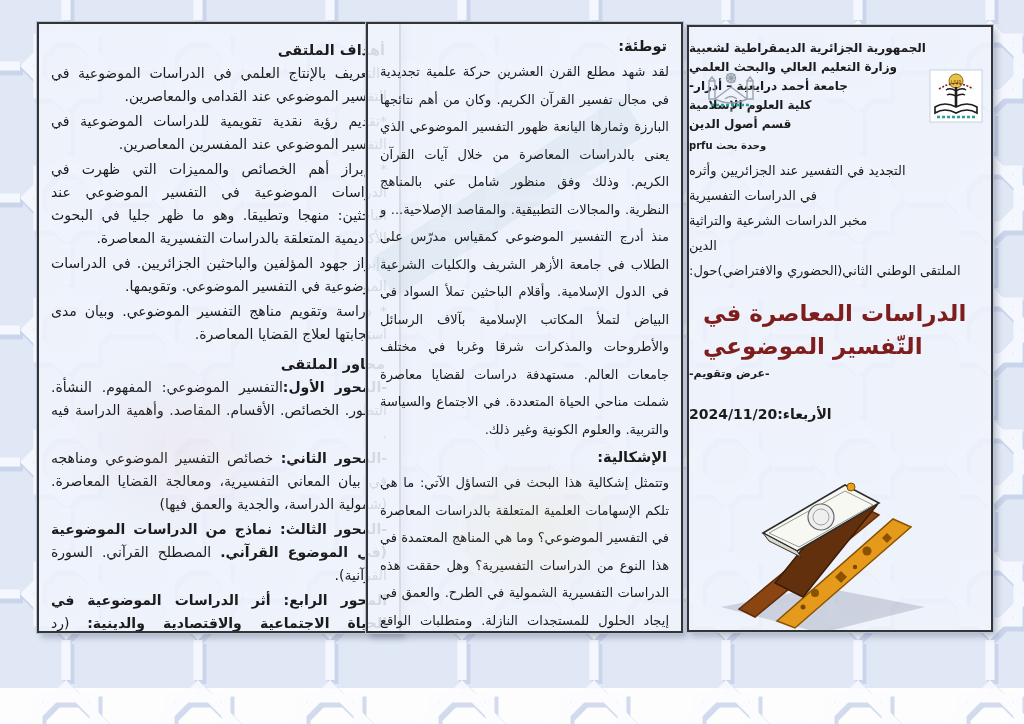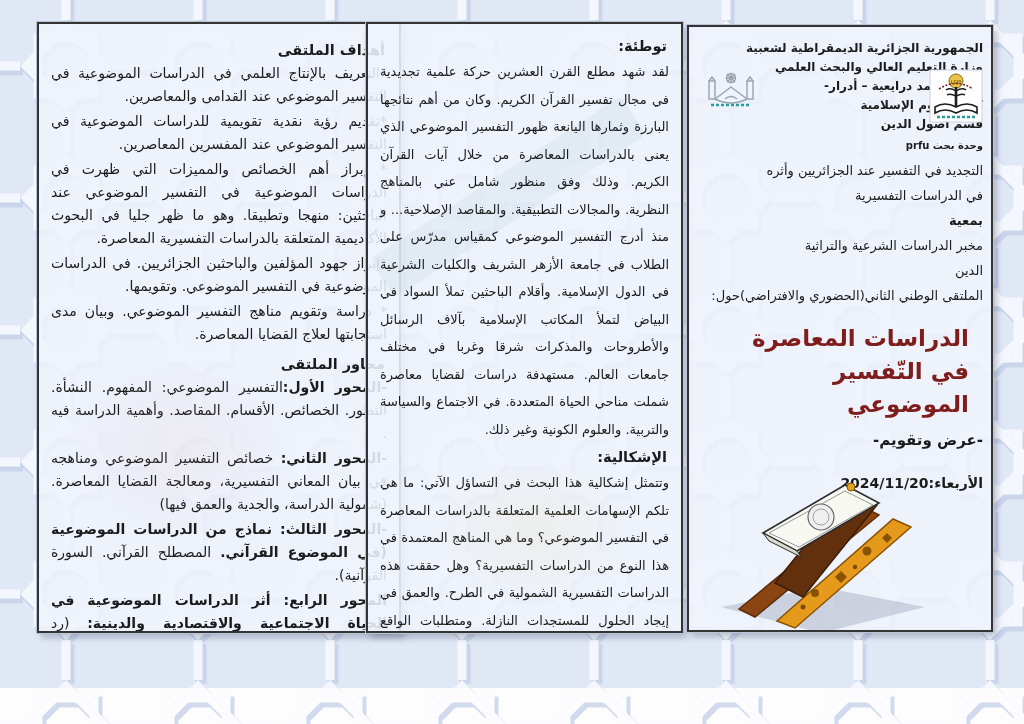--- a/index.html
+++ b/index.html
@@ -10,40 +10,40 @@
   .bg-layer{position:absolute;left:0;top:0;width:1024px;height:724px;z-index:0;}
   .panel{
     position:absolute;z-index:2;box-sizing:border-box;
     background:rgba(238,243,252,0.88);
     border:2px solid #343434;
     box-shadow:0 0 0 1px #b9c3d8, 4px 5px 6px rgba(50,60,85,.28);
     overflow:hidden;
   }
   .panel-left  {left:37px; top:22px; width:364px; height:611px; padding:8px 12px;}
   .panel-mid   {left:366px;top:22px; width:317px; height:611px; padding:8px 12px;}
-  .panel-right {left:687px;top:25px; width:306px; height:607px; padding:12px 8px; text-align:right;}
+  .panel-right {left:687px;top:25px; width:306px; height:607px; padding:12px 0; text-align:left;}
   .rtl{direction:rtl;unicode-bidi:embed;}
 
   
   .h-sec{font-weight:bold;font-size:14.5px;margin:10px 2px 4px;text-align:right;}
   .jpara{font-size:14px;line-height:23px;text-align:justify;text-justify:inter-word;margin:0 0 2px;}
   .panel-mid .jpara{font-size:13px;line-height:27.5px;}
   .panel-mid .h-sec{margin-top:6px;}
   .lead{font-weight:bold;}
 
   
   .org-line{font-size:12px;font-weight:bold;line-height:19px;}
   .unit-label{font-size:10px;font-weight:bold;line-height:24px;}
   .r-line{font-size:13px;line-height:25px;}
   .r-bold{font-weight:bold;}
   .main-title{
     color:#7f1d1d;font-weight:bold;font-size:23px;line-height:33px;
     margin:14px 14px 0;letter-spacing:0;
   }
-  .subtitle{font-weight:bold;font-size:15px;margin-top:10px;}
+  .subtitle{font-weight:bold;font-size:11px;margin-top:4px;}
   .date-line{font-weight:bold;font-size:14px;margin-top:26px;}
   .logo{position:absolute;top:42px;}
   .logo-univ{left:16px;width:52px;height:44px;}
   .logo-lab{right:8px;width:54px;height:54px;}
   .quran-wrap{position:absolute;left:22px;top:448px;width:224px;height:156px;}
 
   
   .wm{position:absolute;pointer-events:none;}
   .wm-pen{left:-10px;top:150px;width:300px;height:46px;background:#2a6d74;opacity:.05;transform:rotate(-33deg);border-radius:8px;}
   .wm-glow{left:60px;top:430px;width:210px;height:150px;background:radial-gradient(closest-side,#e8c66a,transparent);opacity:.10;}
@@ -129,21 +129,20 @@
 
   <div class="org-line">الجمهورية الجزائرية الديمقراطية لشعبية</div>
   <div class="org-line">وزارة التعليم العالي والبحث العلمي</div>
   <div class="org-line">جامعة أحمد درايعية – أدرار-</div>
   <div class="org-line">كلية العلوم الإسلامية</div>
   <div class="org-line">قسم أصول الدين</div>
 
   <div class="unit-label">وحدة بحث prfu</div>
   <div class="r-line">التجديد في التفسير عند الجزائريين وأثره</div>
   <div class="r-line">في الدراسات التفسيرية</div>
-  <div class="r-line r-bold">بمعية</div>
   <div class="r-line">مخبر الدراسات الشرعية والتراثية</div>
   <div class="r-line">الدين</div>
   <div class="r-line">الملتقى الوطني الثاني(الحضوري والافتراضي)حول:</div>
 
   <div class="main-title">الدراسات المعاصرة في التّفسير الموضوعي</div>
   <div class="subtitle">-عرض وتقويم-</div>
   <div class="date-line">الأربعاء:2024/11/20</div>
 
   <svg class="quran-wrap" viewBox="0 0 224 156" xmlns="http://www.w3.org/2000/svg">
 

